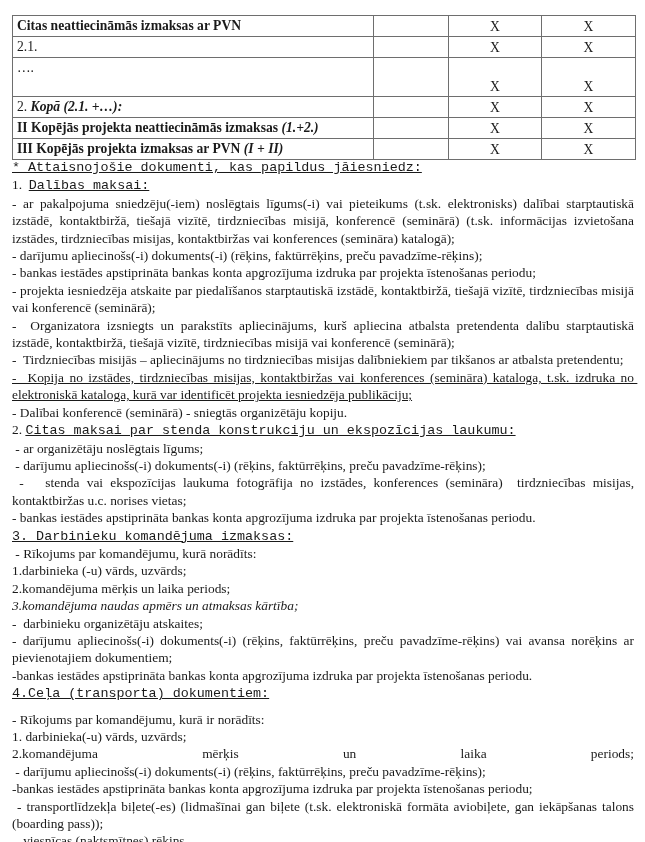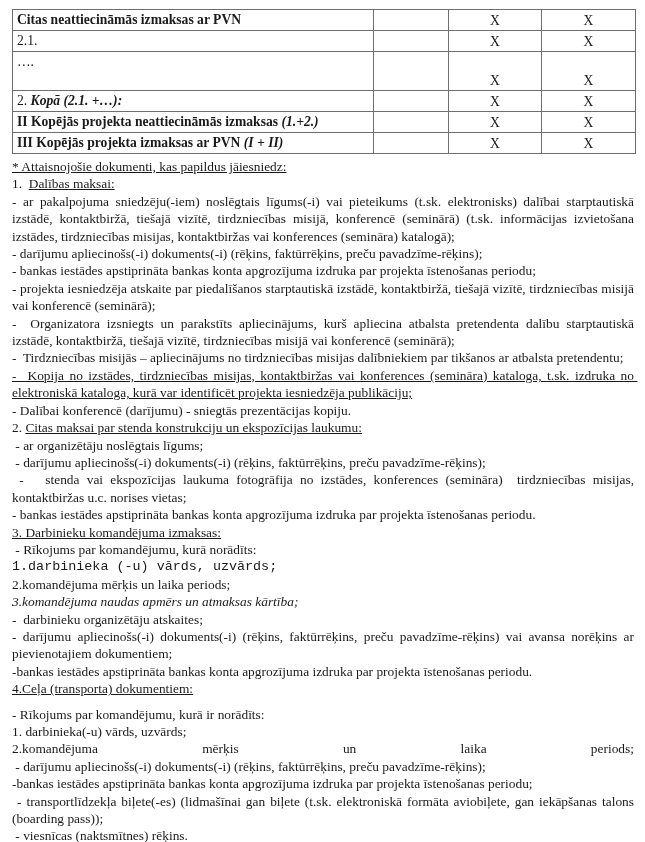--- a/index.html
+++ b/index.html
@@ -2,38 +2,38 @@
 <html><head>
 <meta charset="utf-8">
 <style>
   html, body { margin: 0; padding: 0; background: #ffffff; }
   body {
     width: 645px; height: 842px; overflow: hidden; position: relative;
     font-family: "Liberation Serif", "DejaVu Serif", serif;
     color: #1a1a1a; font-size: 13.4px;
   }
   .tbl {
-    position: absolute; left: 12px; top: 9px;
+    position: absolute; left: 12px; top: 15px;
     border-collapse: collapse; table-layout: fixed;
     width: 623px;
   }
   .tbl td {
     border: 1.3px solid #6e6e6e; padding: 0 4px; vertical-align: top;
     font-size: 13.6px; line-height: 19px; height: 20px;
   }
   .tbl td.x { text-align: center; vertical-align: bottom; padding: 0; }
   .tbl tr.tall td { height: 38px; }
   .bold { font-weight: bold; }
   .ital { font-style: italic; }
   .doc {
     position: absolute; left: 12px; top: 158px; width: 622px;
     line-height: 17.4px; font-size: 13.4px;
   }
   .doc p { margin: 0; text-align: justify; }
-  .u { text-decoration: underline; }
+  .u { text-decoration: underline; font-family: Liberation Mono, monospace; }
   .spread { text-align: justify; text-align-last: justify; }
 </style>
 </head>
 <body>
 
 <table class="tbl">
   <colgroup>
     <col style="width:361px">
       <col style="width:75px">
       <col style="width:93px">
@@ -83,29 +83,29 @@
   <p><span class="u">* Attaisnojošie dokumenti, kas papildus jāiesniedz:</span></p>
   <div id="sections">
       <p><span style="white-space: pre;">1.  </span><span class="u">Dalības maksai:</span></p>
       <p style="white-space: pre-wrap;">- ar pakalpojuma sniedzēju(-iem) noslēgtais līgums(-i) vai pieteikums (t.sk. elektronisks) dalībai starptautiskā izstādē, kontaktbiržā, tiešajā vizītē, tirdzniecības misijā, konferencē (seminārā) (t.sk. informācijas izvietošana izstādes, tirdzniecības misijas, kontaktbiržas vai konferences (semināra) katalogā);</p>
       <p style="white-space: pre-wrap;">- darījumu apliecinošs(-i) dokuments(-i) (rēķins, faktūrrēķins, preču pavadzīme-rēķins);</p>
       <p style="white-space: pre-wrap;">- bankas iestādes apstiprināta bankas konta apgrozījuma izdruka par projekta īstenošanas periodu;</p>
       <p style="white-space: pre-wrap;">- projekta iesniedzēja atskaite par piedalīšanos starptautiskā izstādē, kontaktbiržā, tiešajā vizītē, tirdzniecības misijā vai konferencē (seminārā);</p>
       <p style="white-space: pre-wrap;">-  Organizatora izsniegts un parakstīts apliecinājums, kurš apliecina atbalsta pretendenta dalību starptautiskā izstādē, kontaktbiržā, tiešajā vizītē, tirdzniecības misijā vai konferencē (seminārā);</p>
       <p style="white-space: pre-wrap;">-  Tirdzniecības misijās – apliecinājums no tirdzniecības misijas dalībniekiem par tikšanos ar atbalsta pretendentu;</p>
       <p style="white-space: pre-wrap; text-decoration: underline;">-  Kopija no izstādes, tirdzniecības misijas, kontaktbiržas vai konferences (semināra) kataloga, t.sk. izdruka no elektroniskā kataloga, kurā var identificēt projekta iesniedzēja publikāciju;</p>
-      <p style="white-space: pre-wrap;">- Dalībai konferencē (darījumu) - sniegtās prezentācijas kopiju.</p>
+      <p style="white-space: pre-wrap;">- Dalībai konferencē (seminārā) - sniegtās organizētāju kopiju.</p>
       <p><span style="white-space: pre;">2. </span><span class="u">Citas maksai par stenda konstrukciju un ekspozīcijas laukumu:</span></p>
       <p style="white-space: pre-wrap;"> - ar organizētāju noslēgtais līgums;</p>
       <p style="white-space: pre-wrap;"> - darījumu apliecinošs(-i) dokuments(-i) (rēķins, faktūrrēķins, preču pavadzīme-rēķins);</p>
       <p style="white-space: pre-wrap;"> -   stenda vai ekspozīcijas laukuma fotogrāfija no izstādes, konferences (semināra)  tirdzniecības misijas, kontaktbiržas u.c. norises vietas;</p>
       <p style="white-space: pre-wrap;">- bankas iestādes apstiprināta bankas konta apgrozījuma izdruka par projekta īstenošanas periodu.</p>
       <p><span class="u">3. Darbinieku komandējuma izmaksas:</span></p>
       <p style="white-space: pre-wrap;"> - Rīkojums par komandējumu, kurā norādīts:</p>
-      <p style="white-space: pre-wrap; font-family: Liberation Mono, monospace;">1.darbinieka (-u) vārds, uzvārds;</p>
+      <p style="white-space: pre-wrap;">1.darbinieka (-u) vārds, uzvārds;</p>
       <p style="white-space: pre-wrap;">2.komandējuma mērķis un laika periods;</p>
       <p style="white-space: pre-wrap; font-style: italic;">3.komandējuma naudas apmērs un atmaksas kārtība;</p>
       <p style="white-space: pre-wrap;">-  darbinieku organizētāju atskaites;</p>
       <p style="white-space: pre-wrap;">- darījumu apliecinošs(-i) dokuments(-i) (rēķins, faktūrrēķins, preču pavadzīme-rēķins) vai avansa norēķins ar pievienotajiem dokumentiem;</p>
       <p style="white-space: pre-wrap;">-bankas iestādes apstiprināta bankas konta apgrozījuma izdruka par projekta īstenošanas periodu.</p>
       <p><span class="u">4.Ceļa (transporta) dokumentiem:</span></p>
       <p style="white-space: pre-wrap; margin-top: 8px;">- Rīkojums par komandējumu, kurā ir norādīts:</p>
       <p style="white-space: pre-wrap;">1. darbinieka(-u) vārds, uzvārds;</p>
       <p class="spread" style="white-space: pre-wrap;">2.komandējuma mērķis un laika periods;</p>
       <p style="white-space: pre-wrap;"> - darījumu apliecinošs(-i) dokuments(-i) (rēķins, faktūrrēķins, preču pavadzīme-rēķins);</p>

